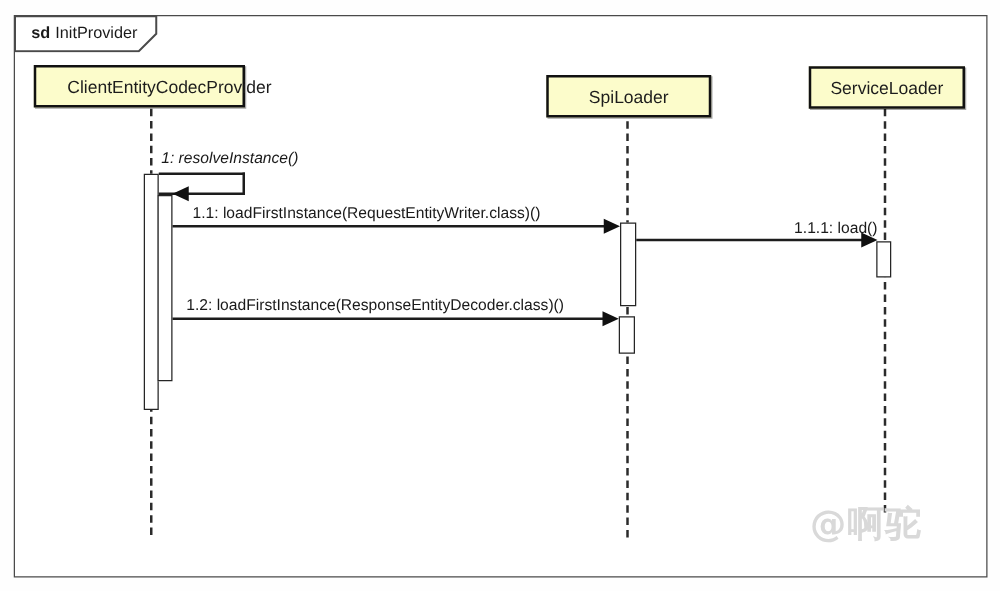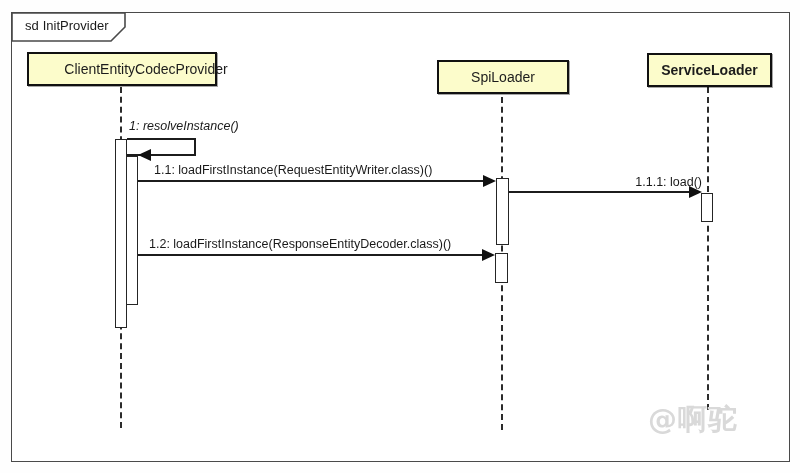--- a/index.html
+++ b/index.html
@@ -15,34 +15,34 @@
     position:absolute;left:11px;top:12px;width:779px;height:450px;
     border:1.5px solid #4a4a4a;
     box-sizing:border-box;
     background:#ffffff;
   }
   .frame-tab-svg{position:absolute;left:11px;top:12px;}
   .frame-label{
     position:absolute;left:25px;top:18px;
     font-size:13px;color:#1a1a1a;white-space:nowrap;
   }
-  .frame-label b{font-weight:normal;margin-right:4px;}
+  .frame-label b{font-weight:bold;margin-right:4px;}
   
   .participant{
     position:absolute;height:34px;
     background:#fcfccb;
     border:2.5px solid #111111;
     box-sizing:border-box;
     display:flex;align-items:center;justify-content:center;
     font-size:14px;color:#1c1c1c;
     box-shadow:1px 1px 0 rgba(0,0,0,0.35);
   }
-  .p-client{left:27px;top:52px;width:190px;padding-left:48px;}
+  .p-client{left:27px;top:52px;width:169px;padding-left:48px;}
   .p-spi{left:437px;top:60px;width:132px;}
-  .p-service{left:647px;top:53px;width:125px;font-weight:bold;}
+  .p-service{left:647px;top:53px;width:125px;}
   
   .lifeline{
     position:absolute;width:0;
     border-left:2px dashed #2b2b2b;
   }
   .l-client{left:120px;top:87px;height:341px;}
   .l-spi{left:501px;top:87px;height:343px;}
   .l-service{left:707px;top:87px;height:323px;}
   
   .activation{

